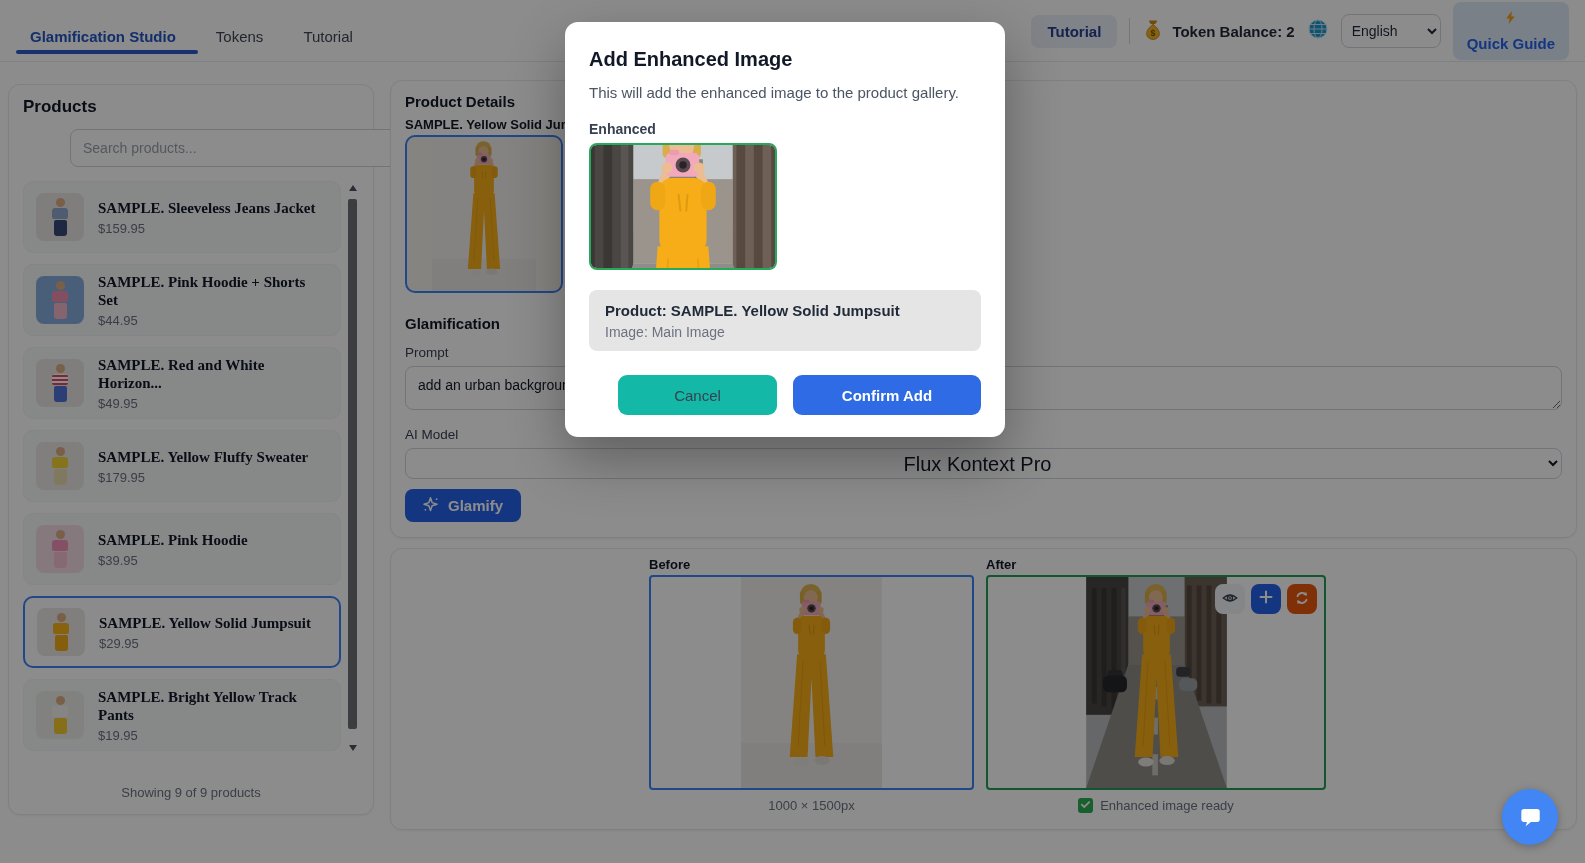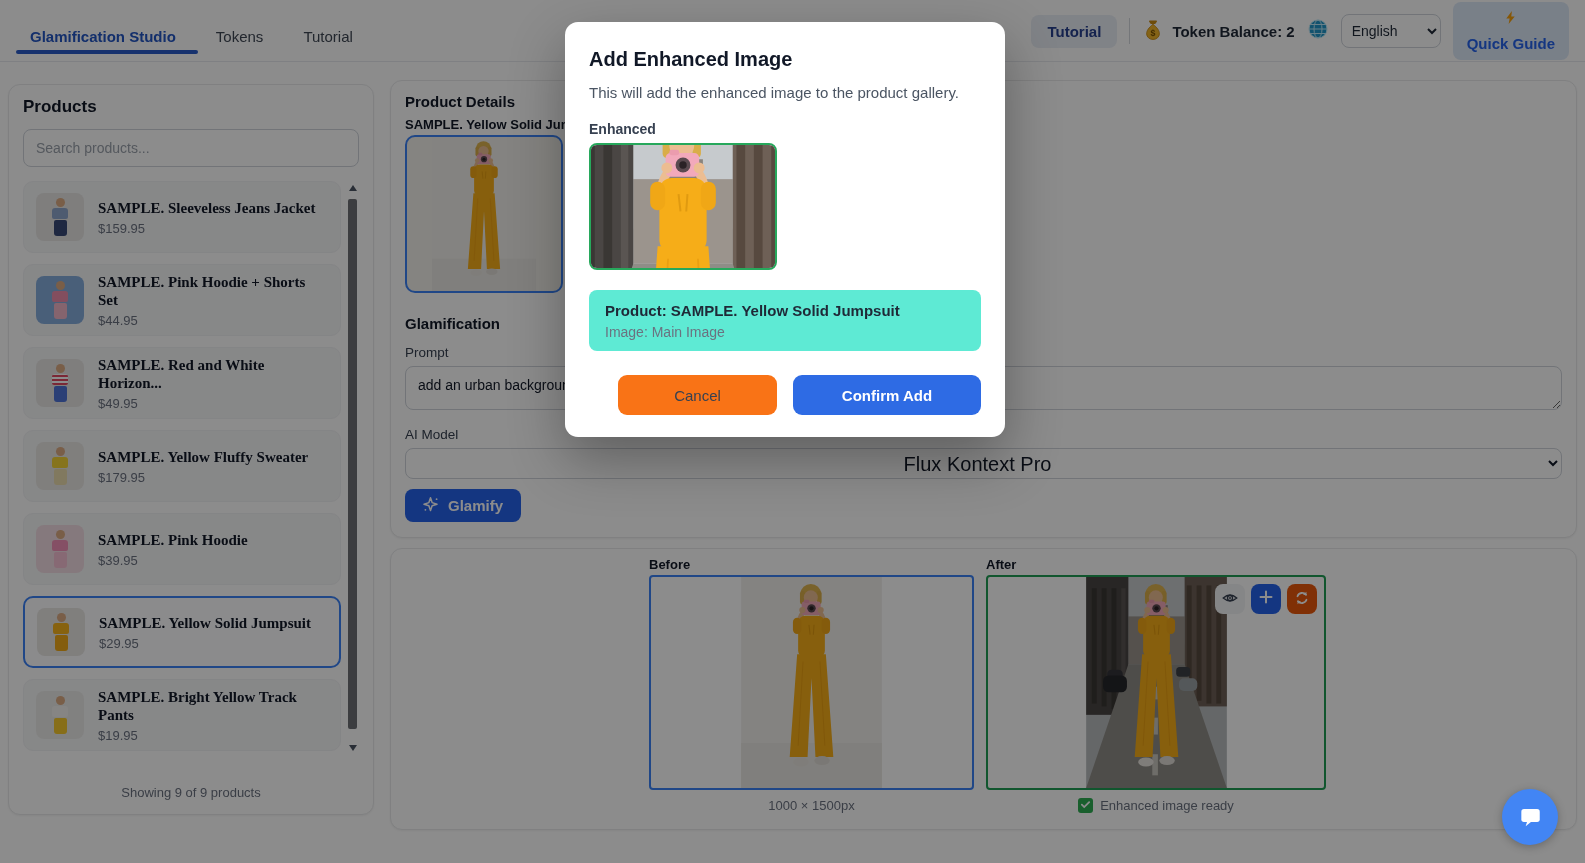--- a/index.html
+++ b/index.html
@@ -25,21 +25,21 @@
          font-size:14px; color:#1f2937; padding:0 6px; background:#fff; }
   .btn-quickguide { display:flex; align-items:center; gap:7px; background:#dde9f8; color:#2563eb;
          font-weight:700; font-size:15px; padding:8px 14px; border-radius:8px; border:none; cursor:pointer;flex-direction:column; }
 
   
   .sidebar { position:absolute; left:8px; top:84px; width:366px; height:731px; background:#fff;
          border:1px solid #e9eaec; border-radius:12px; padding:12px 14px;
          box-shadow:0 1px 2px rgba(0,0,0,.05); }
   .sidebar h2 { font-size:17px; font-weight:700; }
   .search { margin-top:12px; width:100%; height:38px; border:1px solid #cfd4db; border-radius:8px;
-         padding:0 12px; font-size:14px; color:#111827; }
+         padding:0 12px; font-size:14px; color:#111827;margin-left:47px; }
   .search::placeholder { color:#9aa1ab; }
   .plist-wrap { position:relative; margin-top:14px; height:574px; overflow:hidden; }
   .plist { display:flex; flex-direction:column; gap:11px; width:calc(100% - 18px); }
   .product-item { height:72px; background:#f6f7f8; border-radius:10px; border:1px solid #f1f2f4;
          display:flex; align-items:center; gap:14px; padding:0 12px; cursor:pointer; }
   .product-item.selected { border:2px solid #3b82f6; background:#fdfdff; }
   .thumb { width:48px; height:48px; border-radius:8px; flex:0 0 48px; display:flex;
          flex-direction:column; align-items:center; justify-content:center; overflow:hidden; }
   .t-head { width:9px; height:9px; border-radius:50%; background:#dcab84; margin-bottom:1px; }
   .t-top { width:16px; height:11px; border-radius:3px 3px 2px 2px; }
@@ -100,25 +100,25 @@
   .modal { position:absolute; left:565px; top:22px; width:440px; z-index:50; background:#fff;
           border-radius:13px; box-shadow:0 22px 55px rgba(0,0,0,.32); padding:26px 24px 22px; }
   .modal h1 { font-size:20px; font-weight:700; color:#111827; }
   .modal-sub { margin-top:13px; font-size:15px; color:#4b5563; }
   .modal-grid { margin-top:20px; display:grid; grid-template-columns:1fr 1fr; gap:16px; }
   .m-label { font-size:14px; font-weight:600; color:#374151; }
   .m-imgbox { margin-top:6px; height:127px; border-radius:8px; overflow:hidden; background:#f2f0eb; }
   .m-imgbox svg { display:block; width:100%; height:100%; }
   .m-original { border:1px solid #d7dade; }
   .m-enhanced { border:2px solid #27a85c; }
-  .m-info { margin-top:20px; background:#5eead4; border-radius:8px; padding:11px 16px; }
+  .m-info { margin-top:20px; background:#e5e5e5; border-radius:8px; padding:11px 16px; }
   .m-info-line1 { font-size:15px; font-weight:600; color:#1f2937; line-height:20px; }
   .m-info-line2 { font-size:14px; color:#6b7280; margin-top:3px; }
   .modal-btns { margin-top:24px; display:grid; grid-template-columns:1fr 1fr; gap:16px; }
-  .btn-cancel { height:40px; background:#f97316; border:none; border-radius:9px; font-size:15px;
+  .btn-cancel { height:40px; background:#14b8a6; border:none; border-radius:9px; font-size:15px;
           color:#374151; font-weight:500; cursor:pointer;margin-left:29px; }
   .btn-confirm { height:40px; background:#2e6be4; border:none; border-radius:9px; font-size:15px;
           color:#fff; font-weight:600; cursor:pointer; }
 
   
   .chat-fab { position:absolute; left:1502px; top:789px; width:56px; height:56px; border-radius:50%;
           background:#4285f4; z-index:60; border:none; display:flex; align-items:center;
           justify-content:center; cursor:pointer; box-shadow:0 2px 8px rgba(0,0,0,.25); }
 </style>
 </head>

